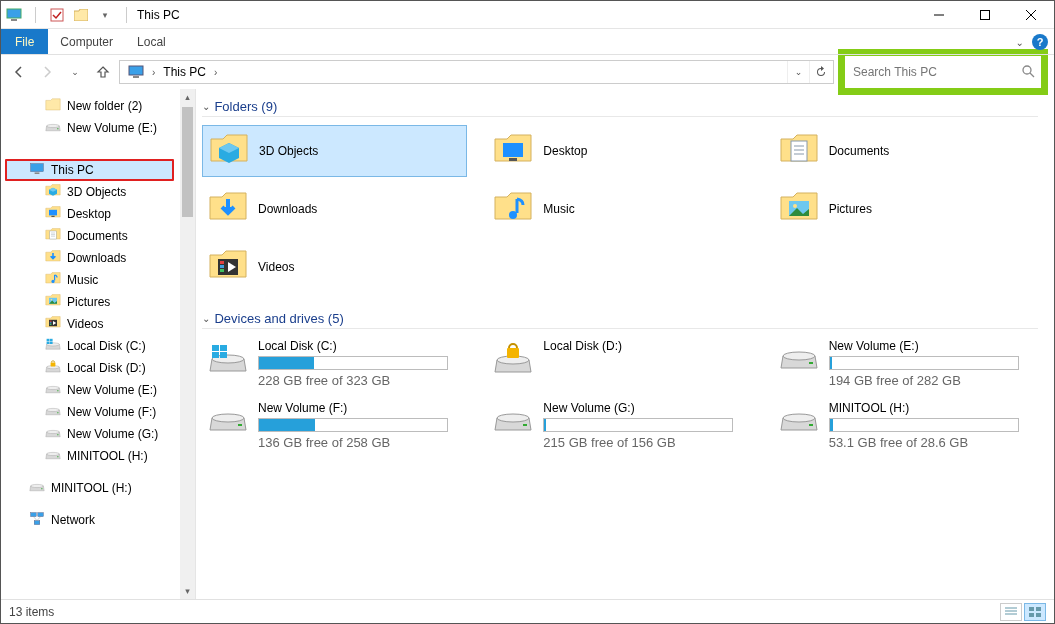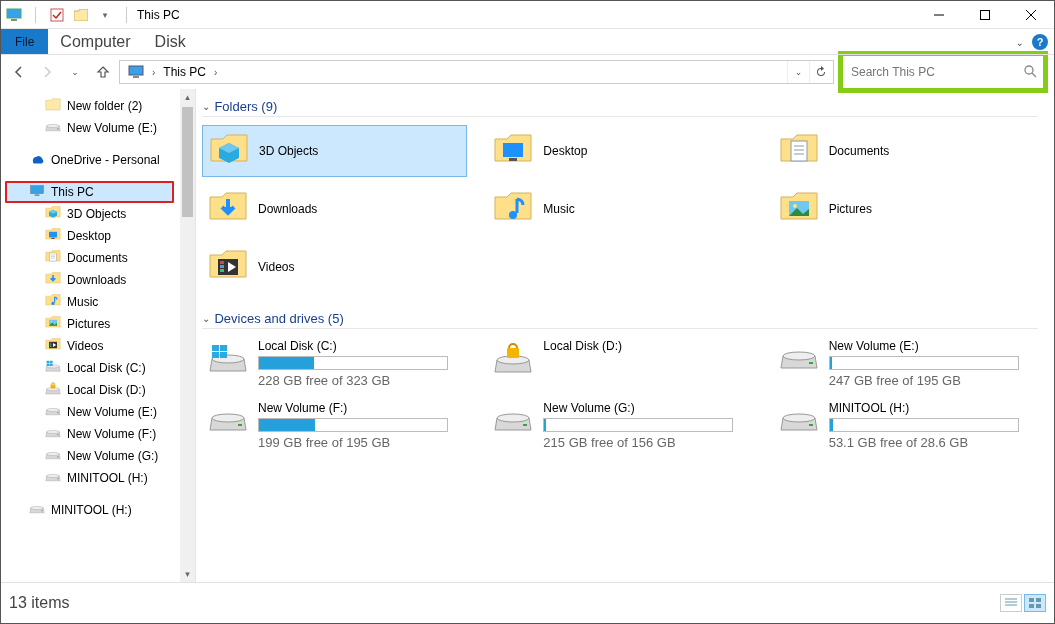--- a/index.html
+++ b/index.html
@@ -9,33 +9,33 @@
   .titlebar { height:28px; display:flex; align-items:center; padding:0 0 0 4px; border-bottom:1px solid #e5e5e5;}
   .qat { display:flex; align-items:center; gap:6px; }
   .qat-icon { width:18px; height:18px; display:flex; align-items:center; justify-content:center;}
   .title-sep { width:1px; height:16px; background:#ccc; margin:0 6px;}
   .title-text { font-size:12px; margin-left:4px; }
   .winctrls { margin-left:auto; display:flex; }
   .winbtn { width:46px; height:28px; display:flex; align-items:center; justify-content:center; }
   .winbtn svg { width:10px; height:10px; }
   
   .menubar { height:26px; display:flex; align-items:stretch; border-bottom:1px solid #e1e1e1; position:relative;}
-  .file-tab { background:#1979ca; color:#0f172a; padding:0 14px; display:flex; align-items:center; font-size:12px;}
-  .menu-item { padding:0 12px; display:flex; align-items:center; font-size:16px; color:#444;}
+  .file-tab { background:#1979ca; color:#fef9c3; padding:0 14px; display:flex; align-items:center; font-size:12px;}
+  .menu-item { padding:0 12px; display:flex; align-items:center; font-size:12px; color:#444;}
   .ribbon-right { position:absolute; right:6px; top:0; height:26px; display:flex; align-items:center; gap:8px;}
   .help-circle { width:16px; height:16px; border-radius:50%; background:#1979ca; color:#fff; font-size:11px; display:flex; align-items:center; justify-content:center; font-weight:bold;}
   
   .navrow { height:34px; display:flex; align-items:center; padding:2px 6px; gap:4px;}
   .navbtn { width:24px; height:24px; display:flex; align-items:center; justify-content:center; color:#666;}
   .navbtn.disabled { color:#bbb; }
   .addrbar { flex:1; height:24px; border:1px solid #ccc; display:flex; align-items:center; padding:0 2px; gap:2px;}
   .addrbar .crumb { padding:0 6px; display:flex; align-items:center; gap:4px;}
   .addr-right { margin-left:auto; display:flex; align-items:center;}
   .addr-btn { width:22px; height:22px; display:flex; align-items:center; justify-content:center; color:#555; border-left:1px solid #eee;}
-  .searchbox { width:210px; height:28px; border:5px solid #84cc16; display:flex; align-items:center; padding:16px 6px; color:#888;}
+  .searchbox { width:210px; height:28px; border:7px solid #84cc16; display:flex; align-items:center; padding:16px 6px; color:#888;}
   .searchbox input { border:none; outline:none; flex:1; font-size:12px; color:#555;}
   .searchbox .sicon { color:#777;}
   
   .body { flex:1; display:flex; min-height:0; }
   .navpane { width:195px; border-right:1px solid #e5e5e5; overflow-y:auto; padding-top:6px; position:relative;}
   .tree-item { height:22px; display:flex; align-items:center; gap:6px; padding-left:28px; font-size:12px; cursor:default;}
   .tree-item.lvl2 { padding-left:44px;}
   .tree-item.thispc { background:#cce8ff; border:2px solid #e02020; margin:0 6px 0 4px; padding-left:22px; border-radius:1px;}
   .tree-gap { height:10px;}
   .content { flex:1; overflow:auto; padding:4px 16px 8px 6px;}
@@ -47,21 +47,21 @@
   .tile .ticon { width:40px; height:40px; flex:0 0 40px; display:flex; align-items:center; justify-content:center;}
   .tile .tlabel { font-size:12px; }
   .drive-tile { display:flex; align-items:flex-start; gap:10px; height:56px; padding:2px 6px;}
   .drive-tile .dicon { width:40px; height:40px; flex:0 0 40px; display:flex; align-items:center; justify-content:center;}
   .drive-info { display:flex; flex-direction:column; gap:3px; flex:1;}
   .drive-name { font-size:12px;}
   .drive-bar { width:190px; height:14px; border:1px solid #bcbcbc; background:#fff; position:relative;}
   .drive-bar .fill { position:absolute; top:0; left:0; bottom:0; background:#26a0da;}
   .drive-free { font-size:13px; color:#666;}
   
-  .statusbar { height:41px; border-top:1px solid #e1e1e1; display:flex; align-items:center; padding:0 8px; font-size:16px; color:#444;}
+  .statusbar { height:24px; border-top:1px solid #e1e1e1; display:flex; align-items:center; padding:0 8px; font-size:12px; color:#444;}
   .status-right { margin-left:auto; display:flex; gap:2px;}
   .viewbtn { width:22px; height:18px; border:1px solid #ccc; display:flex; align-items:center; justify-content:center; font-size:10px;}
   
   .nav-scroll-track { position:absolute; right:0; top:0; width:15px; height:100%; background:#f0f0f0;}
   .nav-scroll-thumb { position:absolute; right:2px; top:18px; width:11px; height:110px; background:#c2c2c2;}
   .nav-scroll-arrow { position:absolute; right:0; width:15px; height:16px; display:flex; align-items:center; justify-content:center; color:#666; font-size:9px;}
 </style>
 </head>
 <body>
 
@@ -107,21 +107,21 @@
             <line x1="0" y1="0" x2="10" y2="10" stroke="#000"></line>
             <line x1="10" y1="0" x2="0" y2="10" stroke="#000"></line>
           </svg>
         </div>
     </div>
   </div>
 
   <div class="menubar">
     <div class="file-tab">File</div>
     <div class="menu-item">Computer</div>
-    <div class="menu-item">Disk</div>
+    <div class="menu-item">Local</div>
     <div class="ribbon-right">
       <span style="color:#555;font-size:10px;">⌄</span>
       <span class="help-circle">?</span>
     </div>
   </div>
 
   <div class="navrow">
     <div class="navbtn">
         <svg width="16" height="16" viewBox="0 0 16 16">
           <path d="M10 3 L5 8 L10 13" fill="none" stroke="#555" stroke-width="1.5"></path>
@@ -178,26 +178,20 @@
           </div>
           <div class="tree-item lvl2">
             <span><svg width="16" height="10.4" viewBox="0 0 40 26">
                 <path d="M4 10 L36 10 L38 22 L2 22 Z" fill="#d8d8d8" stroke="#999"></path>
                 <ellipse cx="20" cy="10" rx="16" ry="4" fill="#eee" stroke="#999"></ellipse>
                 <rect x="30" y="16" width="4" height="2" fill="#3a3"></rect>
               </svg></span>
             <span>New Volume (E:)</span>
           </div>
           <div class="tree-gap"></div>
-          <div class="tree-item">
-            <span><svg width="16" height="11.2" viewBox="0 0 40 28">
-                <path d="M10 20 A8 8 0 0 1 18 10 A10 10 0 0 1 34 16 A6 6 0 0 1 32 26 L12 26 A6 6 0 0 1 10 20 Z" fill="#0a64c8"></path>
-              </svg></span>
-            <span>OneDrive - Personal</span>
-          </div>
           <div class="tree-gap"></div>
           <div class="tree-item thispc">
             <span><svg width="16" height="13.6" viewBox="0 0 40 34">
                 <rect x="4" y="4" width="32" height="20" fill="#3aa0e8" stroke="#557"></rect>
                 <rect x="14" y="26" width="12" height="4" fill="#888"></rect>
               </svg></span>
             <span>This PC</span>
           </div>
           <div class="tree-item lvl2">
             <span><svg width="16" height="16" viewBox="0 0 40 40">
@@ -317,20 +311,30 @@
           <div class="tree-gap"></div>
           <div class="tree-item">
             <span><svg width="16" height="10.4" viewBox="0 0 40 26">
                 <path d="M4 10 L36 10 L38 22 L2 22 Z" fill="#d8d8d8" stroke="#999"></path>
                 <ellipse cx="20" cy="10" rx="16" ry="4" fill="#eee" stroke="#999"></ellipse>
                 <rect x="30" y="16" width="4" height="2" fill="#3a3"></rect>
               </svg></span>
             <span>MINITOOL (H:)</span>
           </div>
           <div class="tree-gap"></div>
+          <div class="tree-item">
+            <span><svg width="16" height="16" viewBox="0 0 40 40">
+                <rect x="4" y="4" width="14" height="10" fill="#3aa0e8" stroke="#557"></rect>
+                <rect x="22" y="4" width="14" height="10" fill="#3aa0e8" stroke="#557"></rect>
+                <rect x="13" y="24" width="14" height="10" fill="#3aa0e8" stroke="#557"></rect>
+                <line x1="11" y1="14" x2="20" y2="24" stroke="#888"></line>
+                <line x1="29" y1="14" x2="20" y2="24" stroke="#888"></line>
+              </svg></span>
+            <span>Network</span>
+          </div>
         </div>
       <div class="nav-scroll-track">
         <div class="nav-scroll-arrow" style="top:0">▴</div>
         <div class="nav-scroll-thumb"></div>
         <div class="nav-scroll-arrow" style="bottom:0">▾</div>
       </div>
     </div>
 
     <div class="content">
       <div class="group-hdr">
@@ -460,37 +464,37 @@
                 <path d="M4 10 L36 10 L38 22 L2 22 Z" fill="#d8d8d8" stroke="#999"></path>
                 <ellipse cx="20" cy="10" rx="16" ry="4" fill="#eee" stroke="#999"></ellipse>
                 <rect x="30" y="16" width="4" height="2" fill="#3a3"></rect>
               </svg>
             </span>
             <div class="drive-info">
               <div class="drive-name">New Volume (E:)</div>
               <div class="drive-bar">
                 <div class="fill" style="width:1%"></div>
               </div>
-              <div class="drive-free">247 GB free of 195 GB</div>
+              <div class="drive-free">194 GB free of 282 GB</div>
             </div>
           </div>
           <div class="drive-tile">
             <span class="dicon">
               <svg width="40" height="26" viewBox="0 0 40 26">
                 <path d="M4 10 L36 10 L38 22 L2 22 Z" fill="#d8d8d8" stroke="#999"></path>
                 <ellipse cx="20" cy="10" rx="16" ry="4" fill="#eee" stroke="#999"></ellipse>
                 <rect x="30" y="16" width="4" height="2" fill="#3a3"></rect>
               </svg>
             </span>
             <div class="drive-info">
               <div class="drive-name">New Volume (F:)</div>
               <div class="drive-bar">
                 <div class="fill" style="width:30%"></div>
               </div>
-              <div class="drive-free">199 GB free of 195 GB</div>
+              <div class="drive-free">136 GB free of 258 GB</div>
             </div>
           </div>
           <div class="drive-tile">
             <span class="dicon">
               <svg width="40" height="26" viewBox="0 0 40 26">
                 <path d="M4 10 L36 10 L38 22 L2 22 Z" fill="#d8d8d8" stroke="#999"></path>
                 <ellipse cx="20" cy="10" rx="16" ry="4" fill="#eee" stroke="#999"></ellipse>
                 <rect x="30" y="16" width="4" height="2" fill="#3a3"></rect>
               </svg>
             </span>

